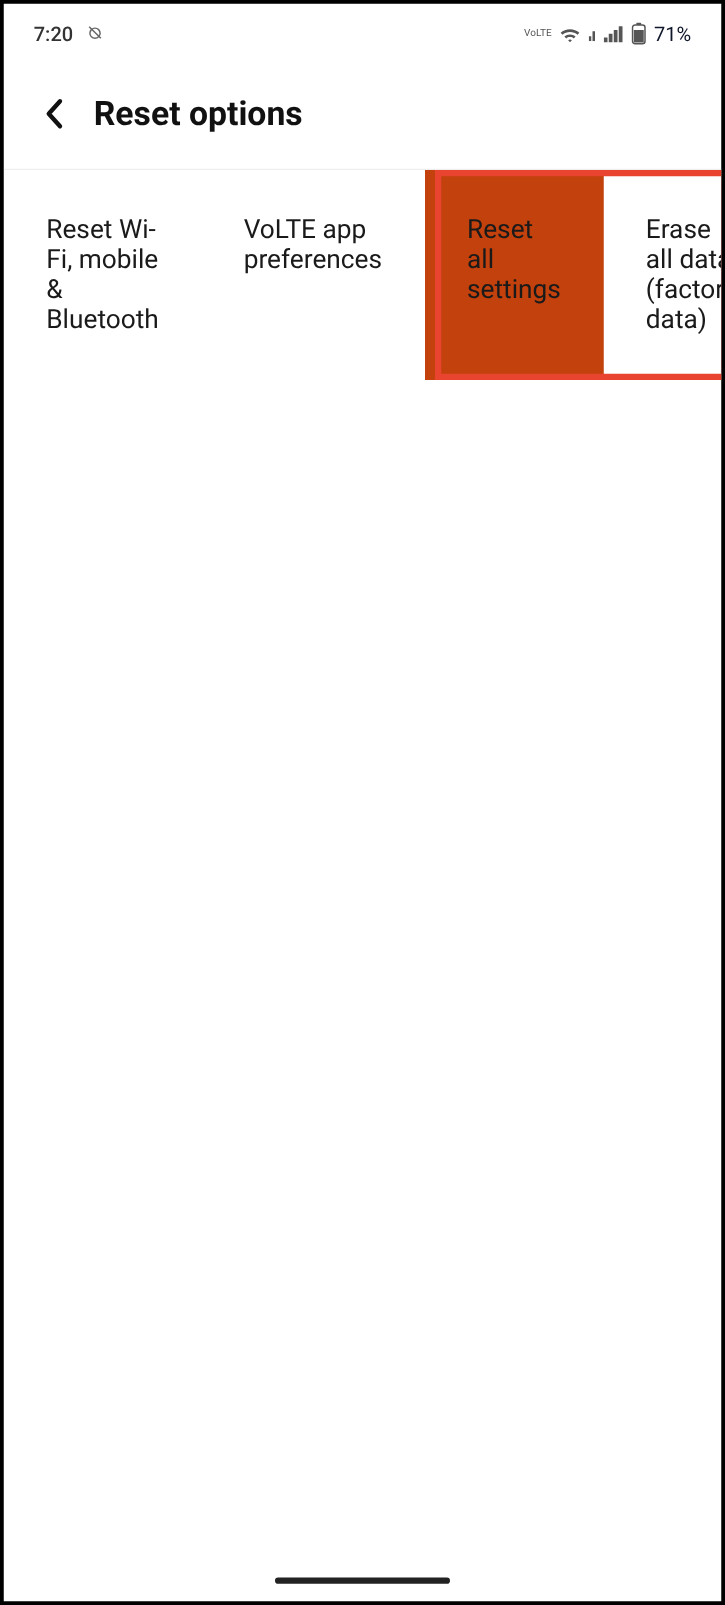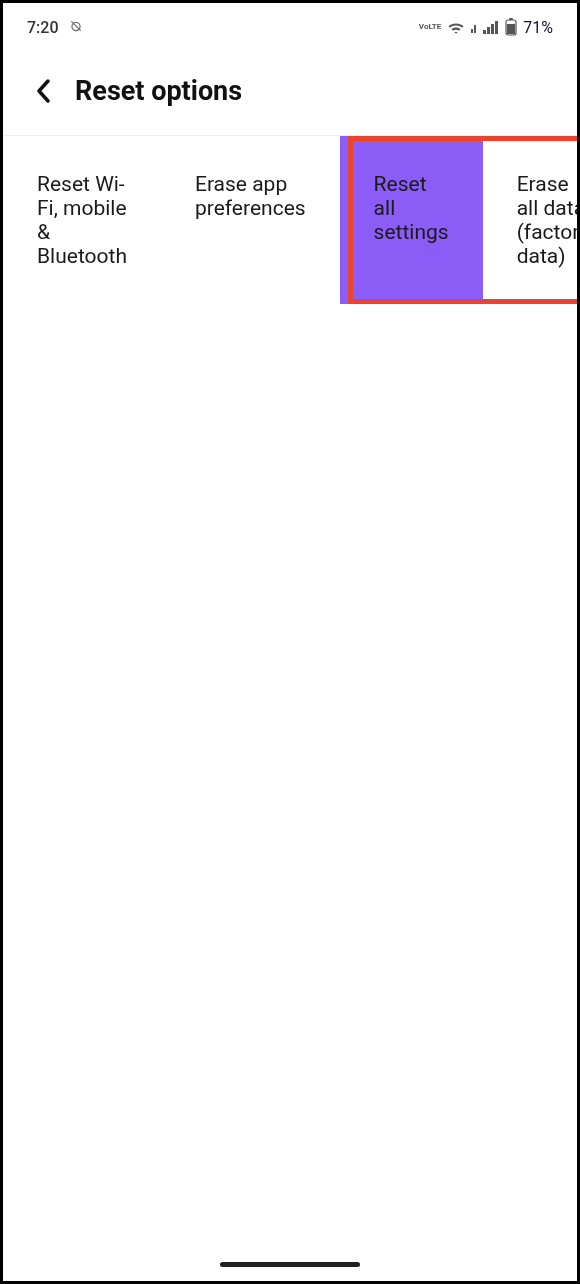--- a/index.html
+++ b/index.html
@@ -71,21 +71,21 @@
       display: flex;
       flex-direction: row;
     }
     .menu-item {
       padding: 36px 34px;
       font-size: 21px;
       color: #1a1a1a;
       font-weight: 400;
     }
     .menu-item.highlighted {
-      background: #8b5cf6;
+      background: #c2410c;
       position: relative;
     }
     .highlight-box {
       position: absolute;
       top: 0;
       bottom: 0;
       left: 8px;
       width: 234px;
       border: 5px solid #e8442f;
       pointer-events: none;
@@ -109,21 +109,21 @@
   <div class="status-left">
     <span class="time">7:20</span>
     <span class="icon-slot">
       <svg width="14" height="14" viewBox="0 0 24 24" fill="none" stroke="#666" stroke-width="2">
         <path d="M4 4l16 16"></path>
         <circle cx="12" cy="13" r="7"></circle>
       </svg>
     </span>
   </div>
   <div class="status-right">
-    <span class="icon-slot" style="font-size:8px;line-height:1;font-weight:700;color:#555;">
+    <span class="icon-slot" style="font-size:8px;line-height:1;font-weight:400;color:#555;">
       <span style="display:block;">VoLTE</span>
     </span>
     <span class="icon-slot">
       <svg width="18" height="14" viewBox="0 0 24 18" fill="#555">
         <path d="M12 18l-2-2c1-1 3-1 4 0l-2 2z M6 12c3-3 9-3 12 0l-2 2c-2-2-6-2-8 0l-2-2z M2 8c5-5 15-5 20 0l-2 2c-4-4-12-4-16 0L2 8z"></path>
       </svg>
     </span>
     <span class="icon-slot">
       <svg width="6" height="12" viewBox="0 0 6 12" fill="#555">
         <rect x="0" y="8" width="2" height="4"></rect>
@@ -156,21 +156,21 @@
     </svg>
   </div>
   <div class="page-title">Reset options</div>
 </div>
 
 <div class="menu-list">
   <div class="menu-item">
     <span>Reset Wi-Fi, mobile &amp; Bluetooth</span>
   </div>
   <div class="menu-item">
-    <span>Erase app preferences</span>
+    <span>VoLTE app preferences</span>
   </div>
   <div class="menu-item highlighted">
     <span>Reset all settings</span>
     <div class="highlight-box"></div>
   </div>
   <div class="menu-item">
     <span>Erase all data (factory data)</span>
   </div>
 </div>
 

